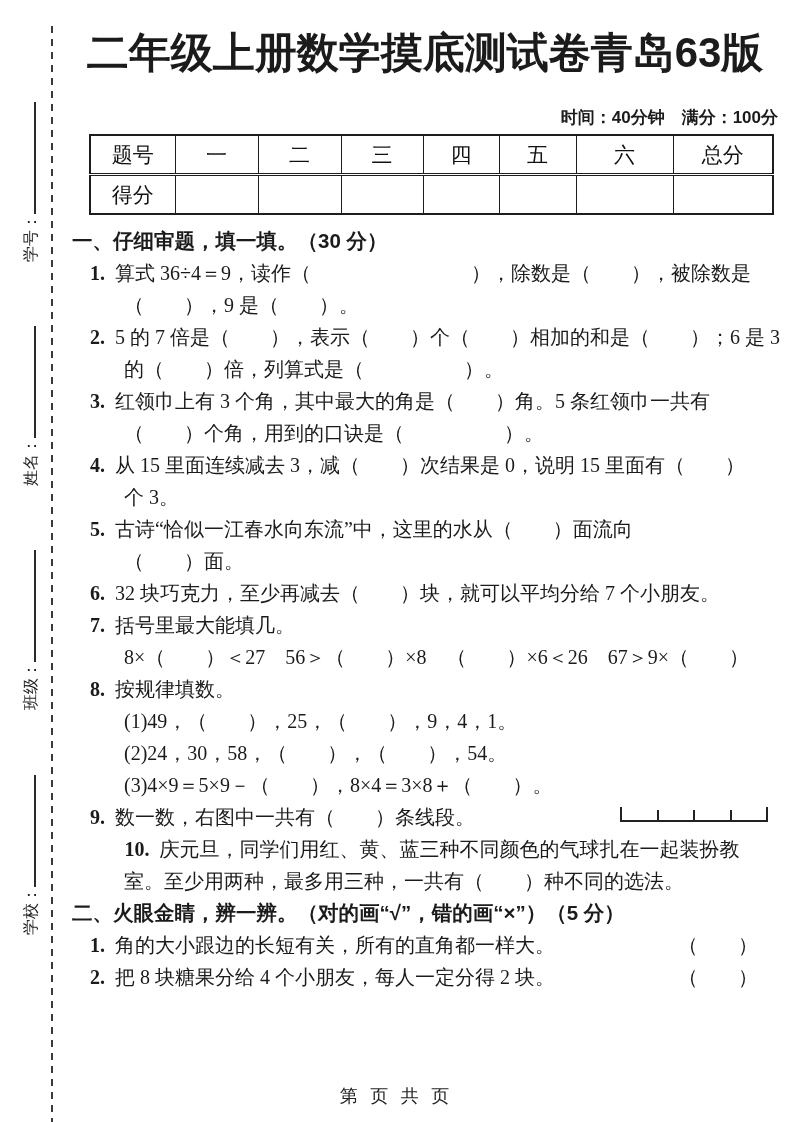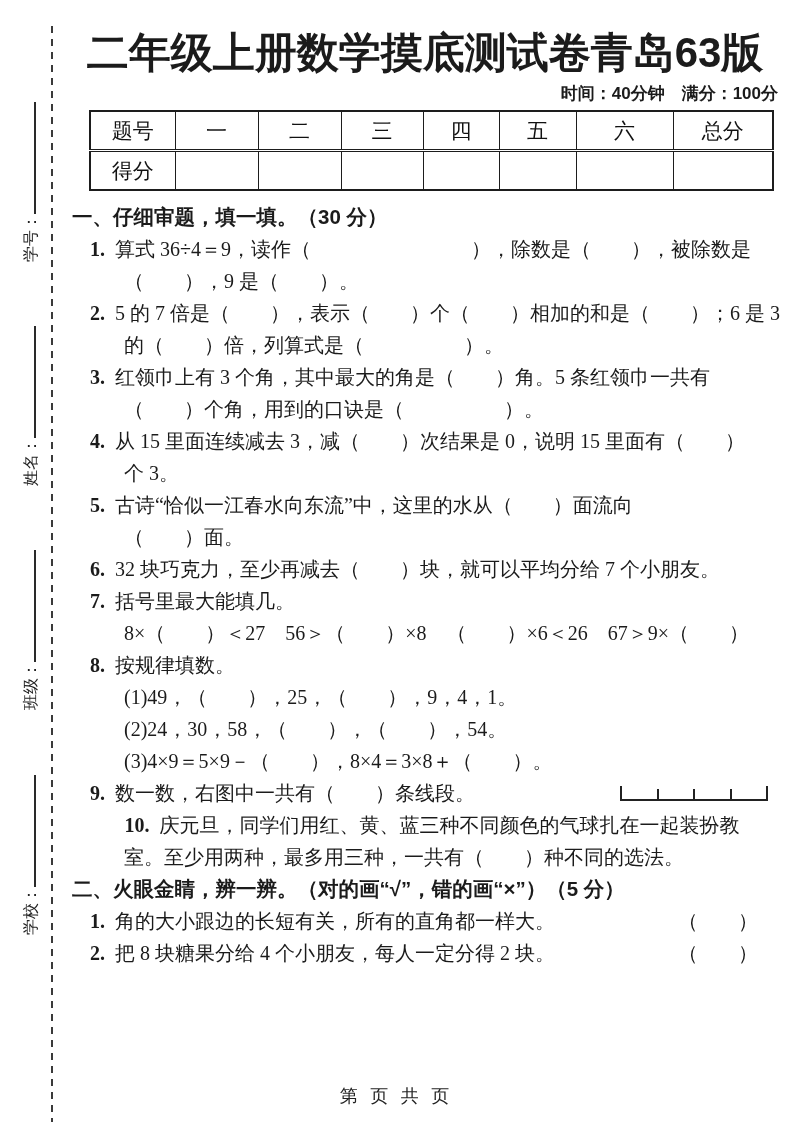--- a/index.html
+++ b/index.html
@@ -27,21 +27,21 @@
   .main{position:absolute;left:68px;top:0;width:714px;}
   .title{
     margin-top:24px;text-align:center;font-family:"Liberation Sans","DejaVu Sans",sans-serif;
     font-weight:700;font-size:42px;line-height:58px;letter-spacing:0px;white-space:nowrap;
   }
   .subtitle{
     margin-top:8px;text-align:center;font-family:"Liberation Sans","DejaVu Sans",sans-serif;
     font-weight:700;font-size:34px;line-height:46px;
   }
   .meta{
-    text-align:right;padding-right:4px;
+    margin-top:24px;text-align:right;padding-right:4px;
     font-family:"Liberation Sans","DejaVu Sans",sans-serif;font-weight:700;font-size:17px;line-height:24px;
   }
 
   
   table.score{
     border-collapse:collapse;margin-left:21px;margin-top:4px;table-layout:fixed;
     font-size:21px;color:#111;
   }
   table.score td{
     border:1.6px solid #1d1d1d;text-align:center;height:37px;padding:0;
@@ -52,21 +52,21 @@
   
   .questions{margin-top:10px;font-size:20px;line-height:32px;}
   .sec-head{
     font-family:"Liberation Sans","DejaVu Sans",sans-serif;font-weight:700;font-size:20.5px;
     padding-left:4px;white-space:nowrap;
   }
   .q-line{padding-left:22px;white-space:nowrap;}
   .q-line.n10{padding-left:14px;text-align:center;}
   .wrap-line{padding-left:56px;white-space:nowrap;}
   .qnum{font-weight:700;margin-right:10px;}
-  .row{display:flex;align-items:center;}
+  .row{display:flex;align-items:flex-start;}
   .row .answer{margin-left:auto;margin-right:24px;}
   .fig{margin-left:auto;margin-right:12px;flex:0 0 auto;}
 
   
   .footer{
     position:absolute;left:0;top:1084px;width:793px;text-align:center;
     font-size:18px;letter-spacing:4px;color:#222;
   }
 </style>
 </head>

